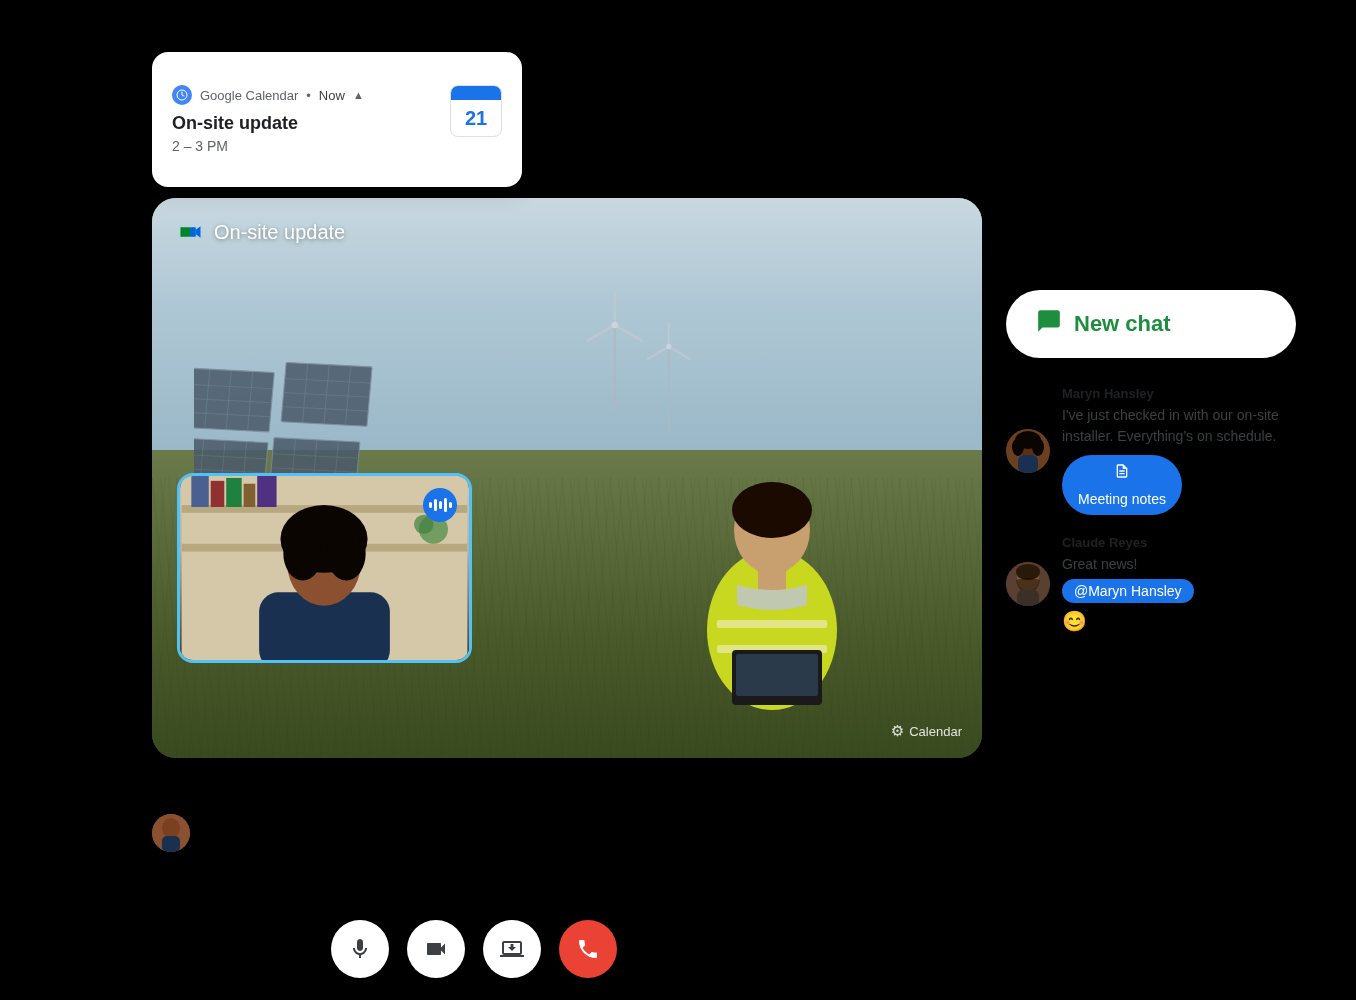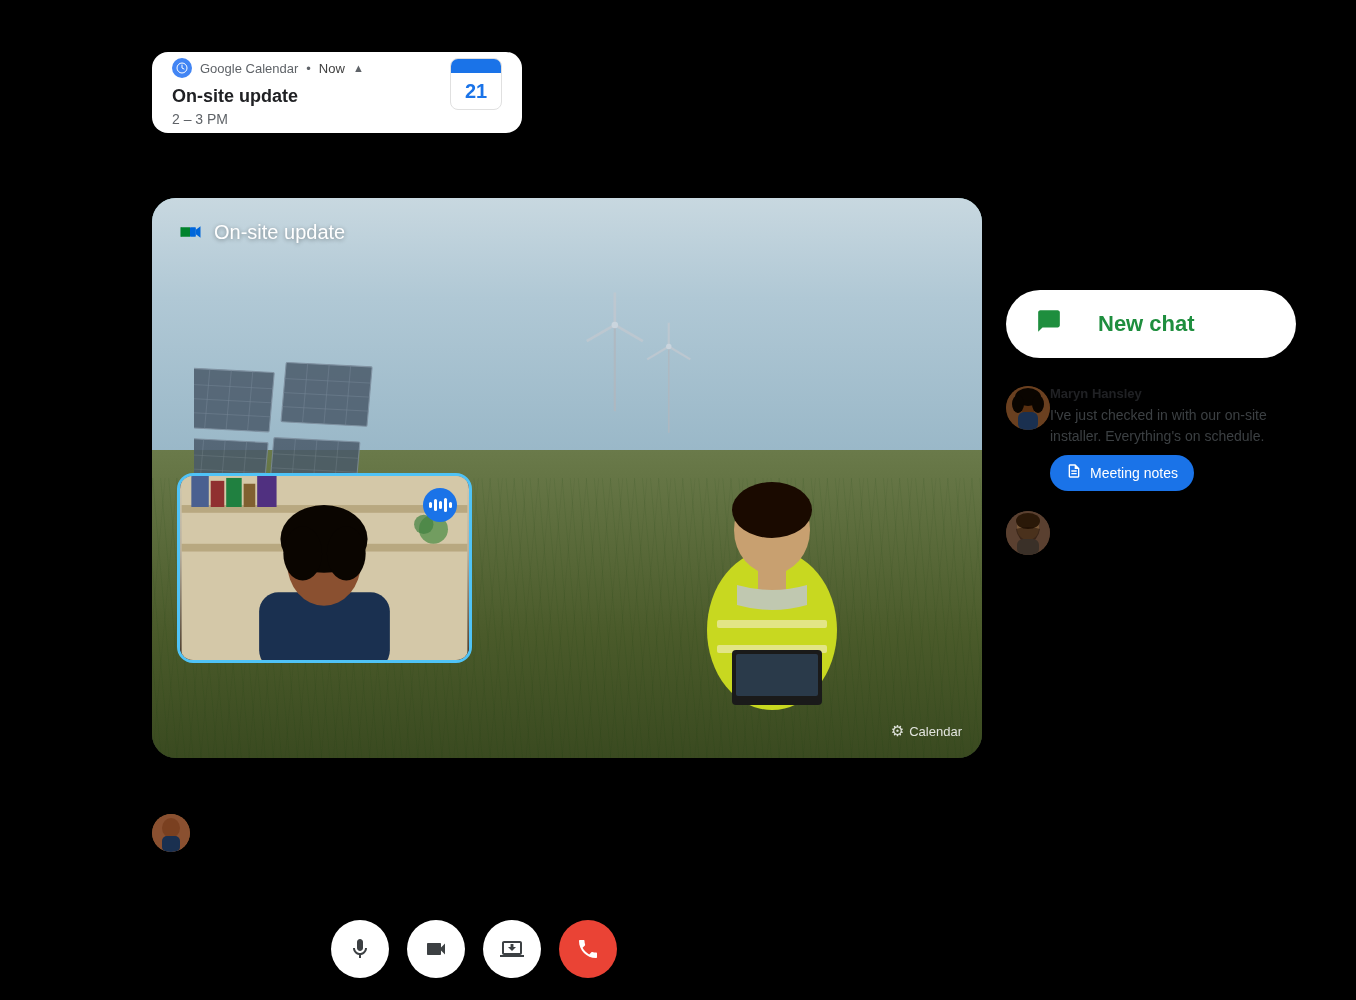--- a/index.html
+++ b/index.html
@@ -13,21 +13,21 @@
     }
 
     
     .notification-card {
       position: absolute;
       top: 52px;
       left: 152px;
       width: 370px;
       background: #fff;
       border-radius: 16px;
-      padding: 6px 20px;
+      padding: 33px 20px;
       box-shadow: 0 4px 24px rgba(0,0,0,0.18);
       display: flex;
       align-items: flex-start;
       justify-content: space-between;
       z-index: 10;
     }
     .notification-left {}
     .notification-header {
       display: flex;
       align-items: center;
@@ -282,27 +282,28 @@
       margin-bottom: 28px;
     }
     .new-chat-icon {
       color: #1e8e3e;
       font-size: 24px;
     }
     .new-chat-label {
       font-size: 22px;
       font-weight: 600;
       color: #1e8e3e;
-      margin-left: 24px;
     }
 
     
     .chat-message {
       display: flex;
+      gap: 12px;
       margin-bottom: 20px;
+      align-items: center;
     }
     .chat-avatar {
       width: 44px;
       height: 44px;
       border-radius: 50%;
       flex-shrink: 0;
       overflow: hidden;
     }
     .avatar-maryn {
       background: radial-gradient(circle at 50% 40%, #8a5830 0%, #5a3010 60%, #2a1800 100%);
@@ -329,20 +330,21 @@
       align-items: center;
       gap: 8px;
       background: #1a73e8;
       color: #fff;
       border-radius: 50px;
       padding: 8px 16px;
       margin-top: 8px;
       font-size: 14px;
       font-weight: 500;
       cursor: pointer;
+      flex-direction: column;
     }
     .chip-icon {
       font-size: 16px;
     }
 
     
     .mention-chip {
       display: inline-flex;
       align-items: center;
       background: #1a73e8;
@@ -630,14 +632,22 @@
   <div class="chat-message">
     <div class="chat-avatar avatar-claude">
       <svg width="44" height="44" viewBox="0 0 44 44">
         <circle cx="22" cy="22" r="22" fill="#5a4030"></circle>
         <ellipse cx="22" cy="17" rx="11" ry="12" fill="#7a5838"></ellipse>
         <ellipse cx="22" cy="10" rx="12" ry="8" fill="#2a1808"></ellipse>
         <path d="M10 18 Q22 14 34 18 Q32 30 22 32 Q12 30 10 18Z" fill="#1a0a00" opacity="0.5"></path>
         <rect x="11" y="28" width="22" height="16" fill="#3a3028" rx="6"></rect>
       </svg>
     </div>
+    <div class="chat-content">
+      <div class="chat-sender">Claude Reyes</div>
+      <div class="chat-body">Great news!</div>
+      <div class="mention-chip">
+        <span>@Maryn Hansley</span>
+      </div>
+      <span class="emoji-reaction">😊</span>
+    </div>
   </div>
 </div>
 
 </body></html>

